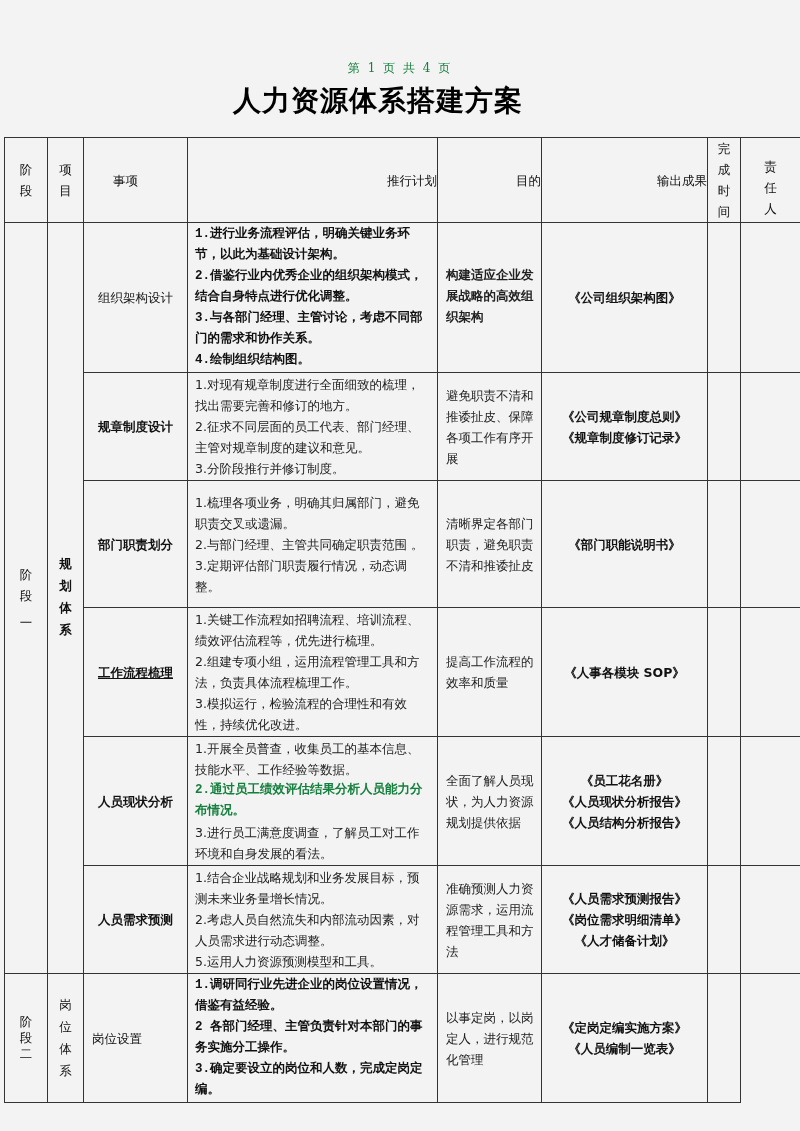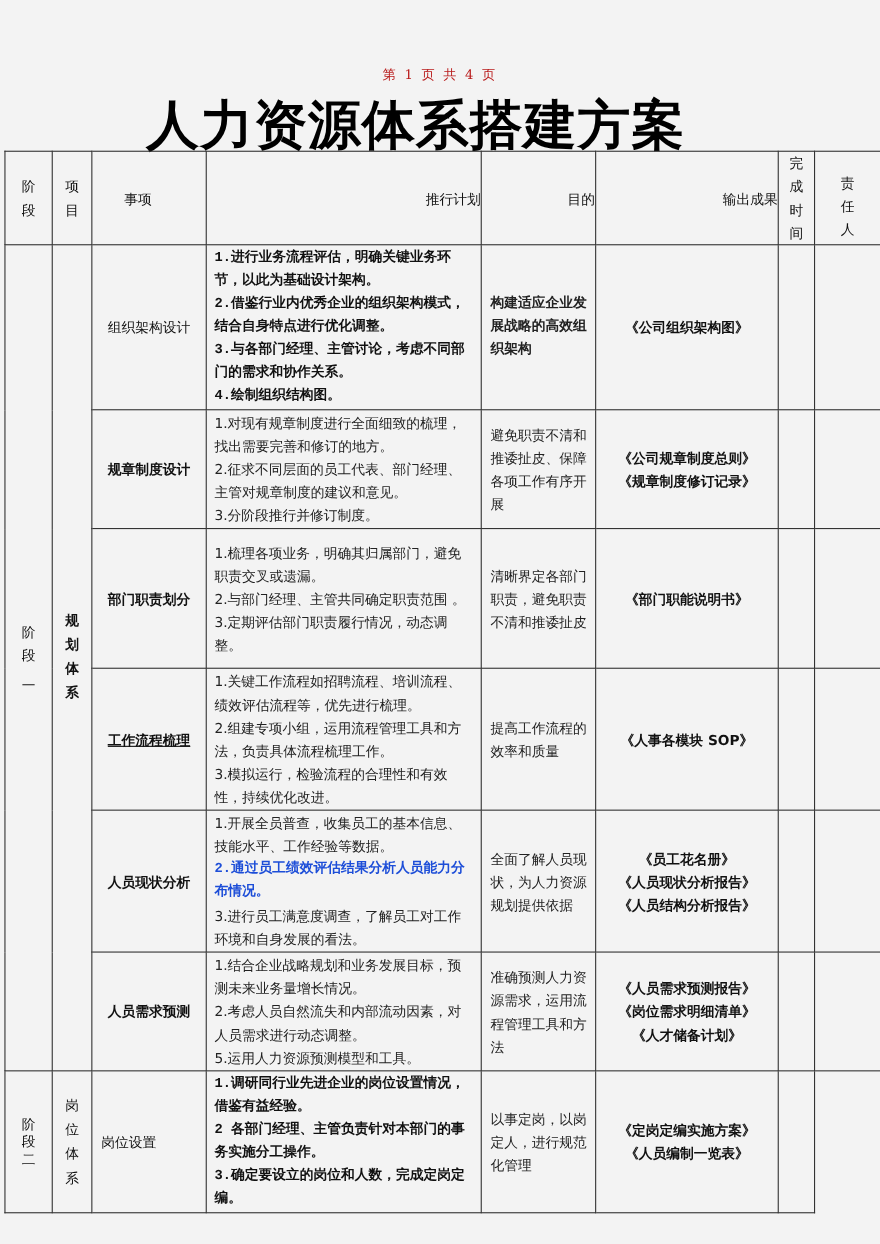--- a/index.html
+++ b/index.html
@@ -5,26 +5,26 @@
   html, body { margin: 0; padding: 0; }
   body {
     width: 800px; height: 1131px; overflow: hidden;
     background: #f3f3f3;
     font-family: "DejaVu Sans", "Liberation Sans", sans-serif;
     color: #111;
     position: relative;
   }
   .page-num {
     position: absolute; top: 60px; left: 0; width: 800px;
-    text-align: center; font-size: 12px; color: #b91c1c;
+    text-align: center; font-size: 12px; color: #15803d;
     font-family: "DejaVu Serif", serif; letter-spacing: 2px;
   }
   .title {
     position: absolute; top: 82px; left: 0; width: 756px;
-    text-align: center; font-size: 48px; font-weight: bold; letter-spacing: 1px;
+    text-align: center; font-size: 28px; font-weight: bold; letter-spacing: 1px;
     color: #000;
   }
   table.plan {
     position: absolute; top: 137px; left: 4px;
     border-collapse: collapse; table-layout: fixed;
     width: 796px;
   }
   table.plan td, table.plan th {
     border: 1px solid #333;
     padding: 0;
@@ -164,21 +164,21 @@
       <span class="line">《人事各模块 SOP》</span>
     </td>
     <td></td>
     <td></td>
   </tr>
 
   <tr style="height:125px">
     <td class="item-cell item-bold">人员现状分析</td>
     <td class="plan-cell light">
       <span class="line">1.开展全员普查，收集员工的基本信息、技能水平、工作经验等数据。</span>
-      <span class="line b" style="color:#1d4ed8">2.通过员工绩效评估结果分析人员能力分布情况。</span>
+      <span class="line b" style="color:#15803d">2.通过员工绩效评估结果分析人员能力分布情况。</span>
       <span class="line">3.进行员工满意度调查，了解员工对工作环境和自身发展的看法。</span>
     </td>
     <td class="purpose-cell">全面了解人员现状，为人力资源规划提供依据</td>
     <td class="output-cell">
       <span class="line">《员工花名册》</span>
       <span class="line">《人员现状分析报告》</span>
       <span class="line">《人员结构分析报告》</span>
     </td>
     <td></td>
     <td></td>

